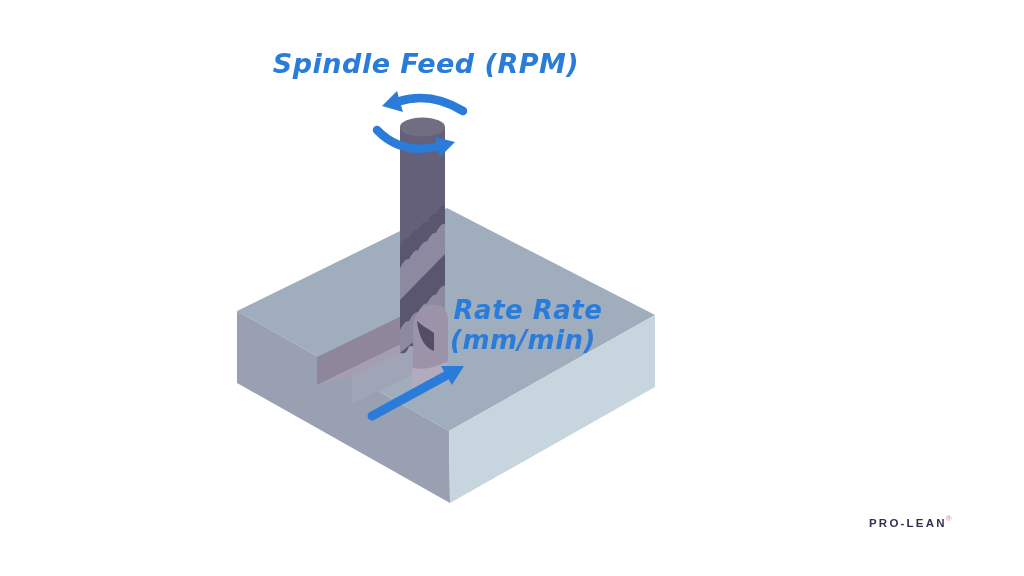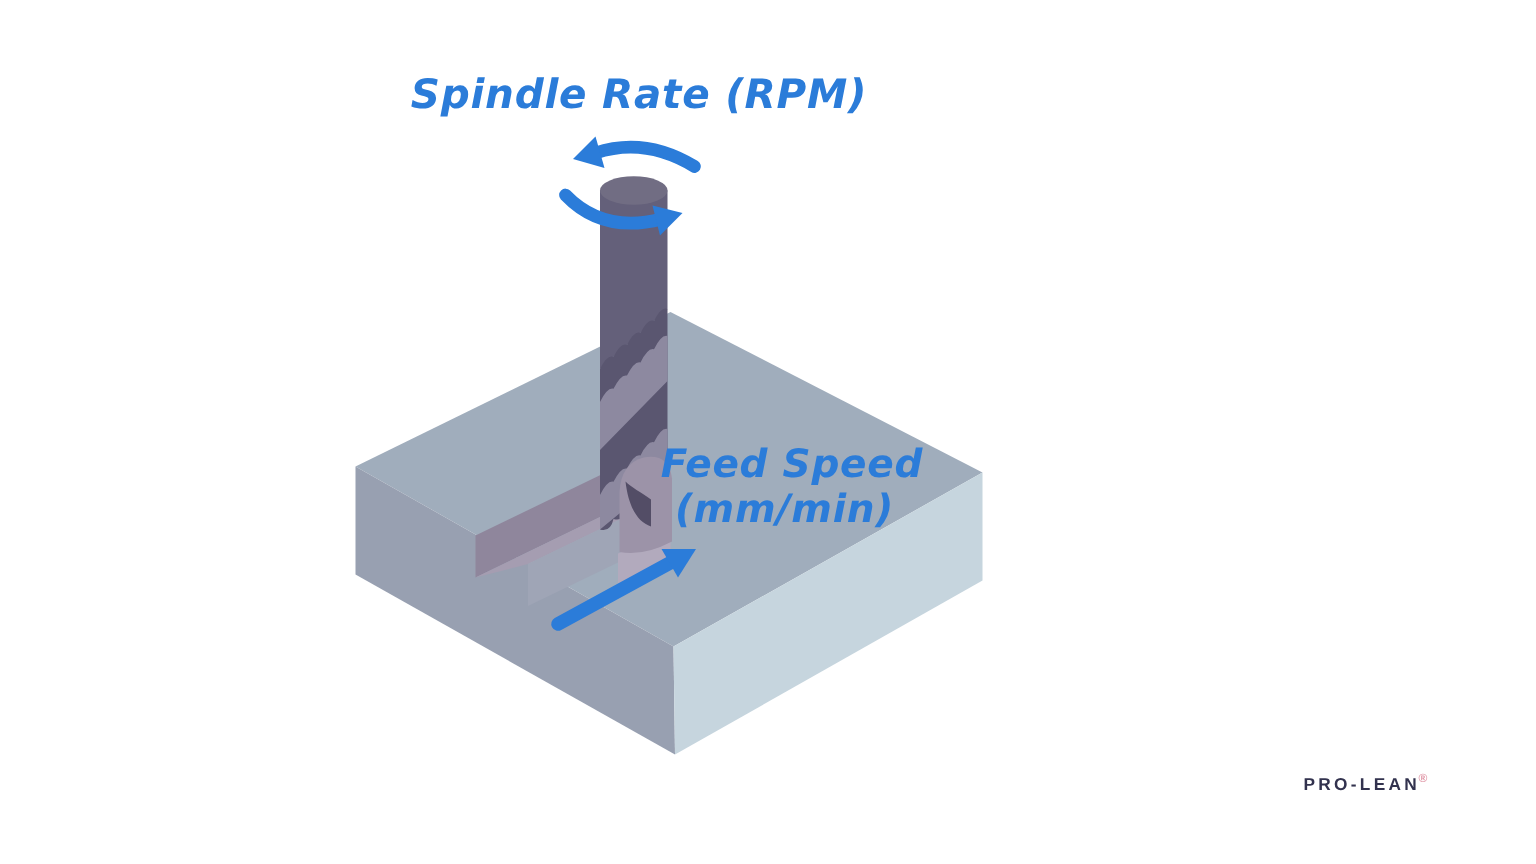--- a/index.html
+++ b/index.html
@@ -87,23 +87,23 @@
       <polygon class="f-blue" points="455,142 440,157 435,137"></polygon>
     </g>
 
     <g>
       <path class="s-blue" stroke-width="9" d="M372 416 L449 374"></path>
       <polygon class="f-blue" points="464,366 452,385 441,366"></polygon>
     </g>
   </svg>
 
   
-  <div id="spindle-label" class="hand-label">Spindle Rate (RPM)</div>
+  <div id="spindle-label" class="hand-label">Spindle Feed (RPM)</div>
 
-  <div id="feed-label" class="hand-label">Feed Speed</div>
+  <div id="feed-label" class="hand-label">Rate Rate</div>
 
   <div id="feed-unit-label" class="hand-label">(mm/min)</div>
 
   
   <div id="brand">
     <span>PRO-LEAN</span><sup>®</sup>
   </div>
 
 </div>
 

